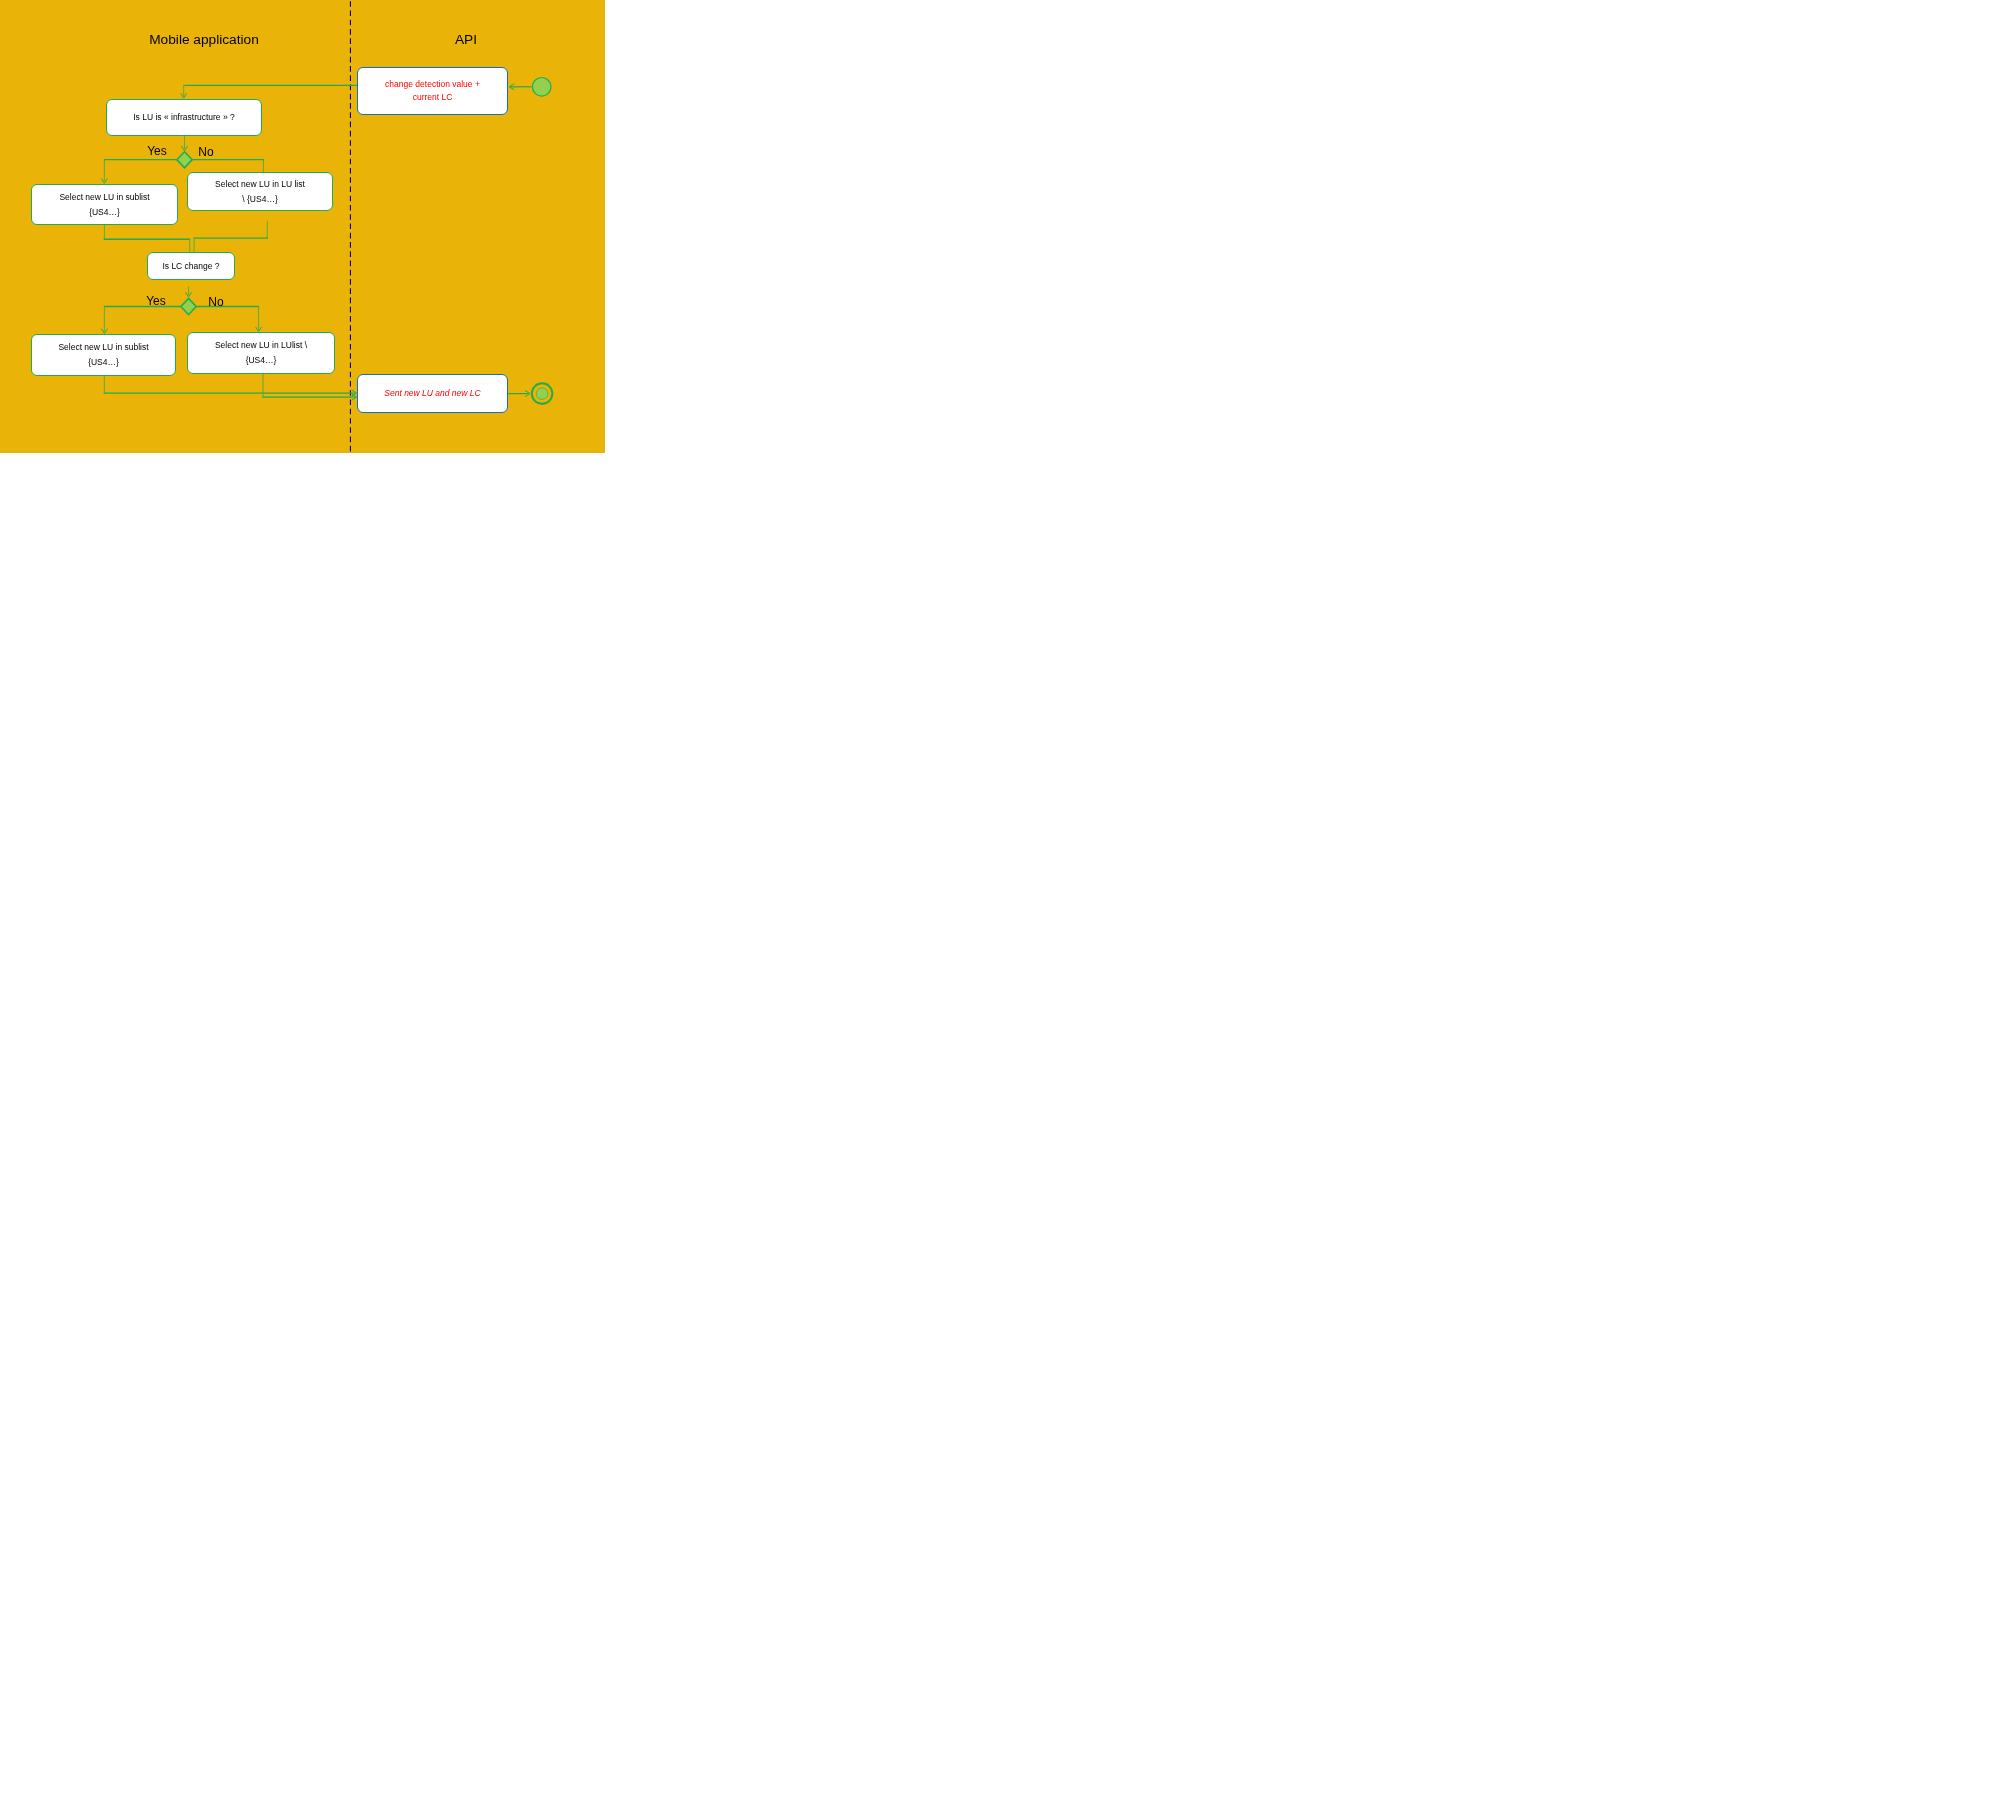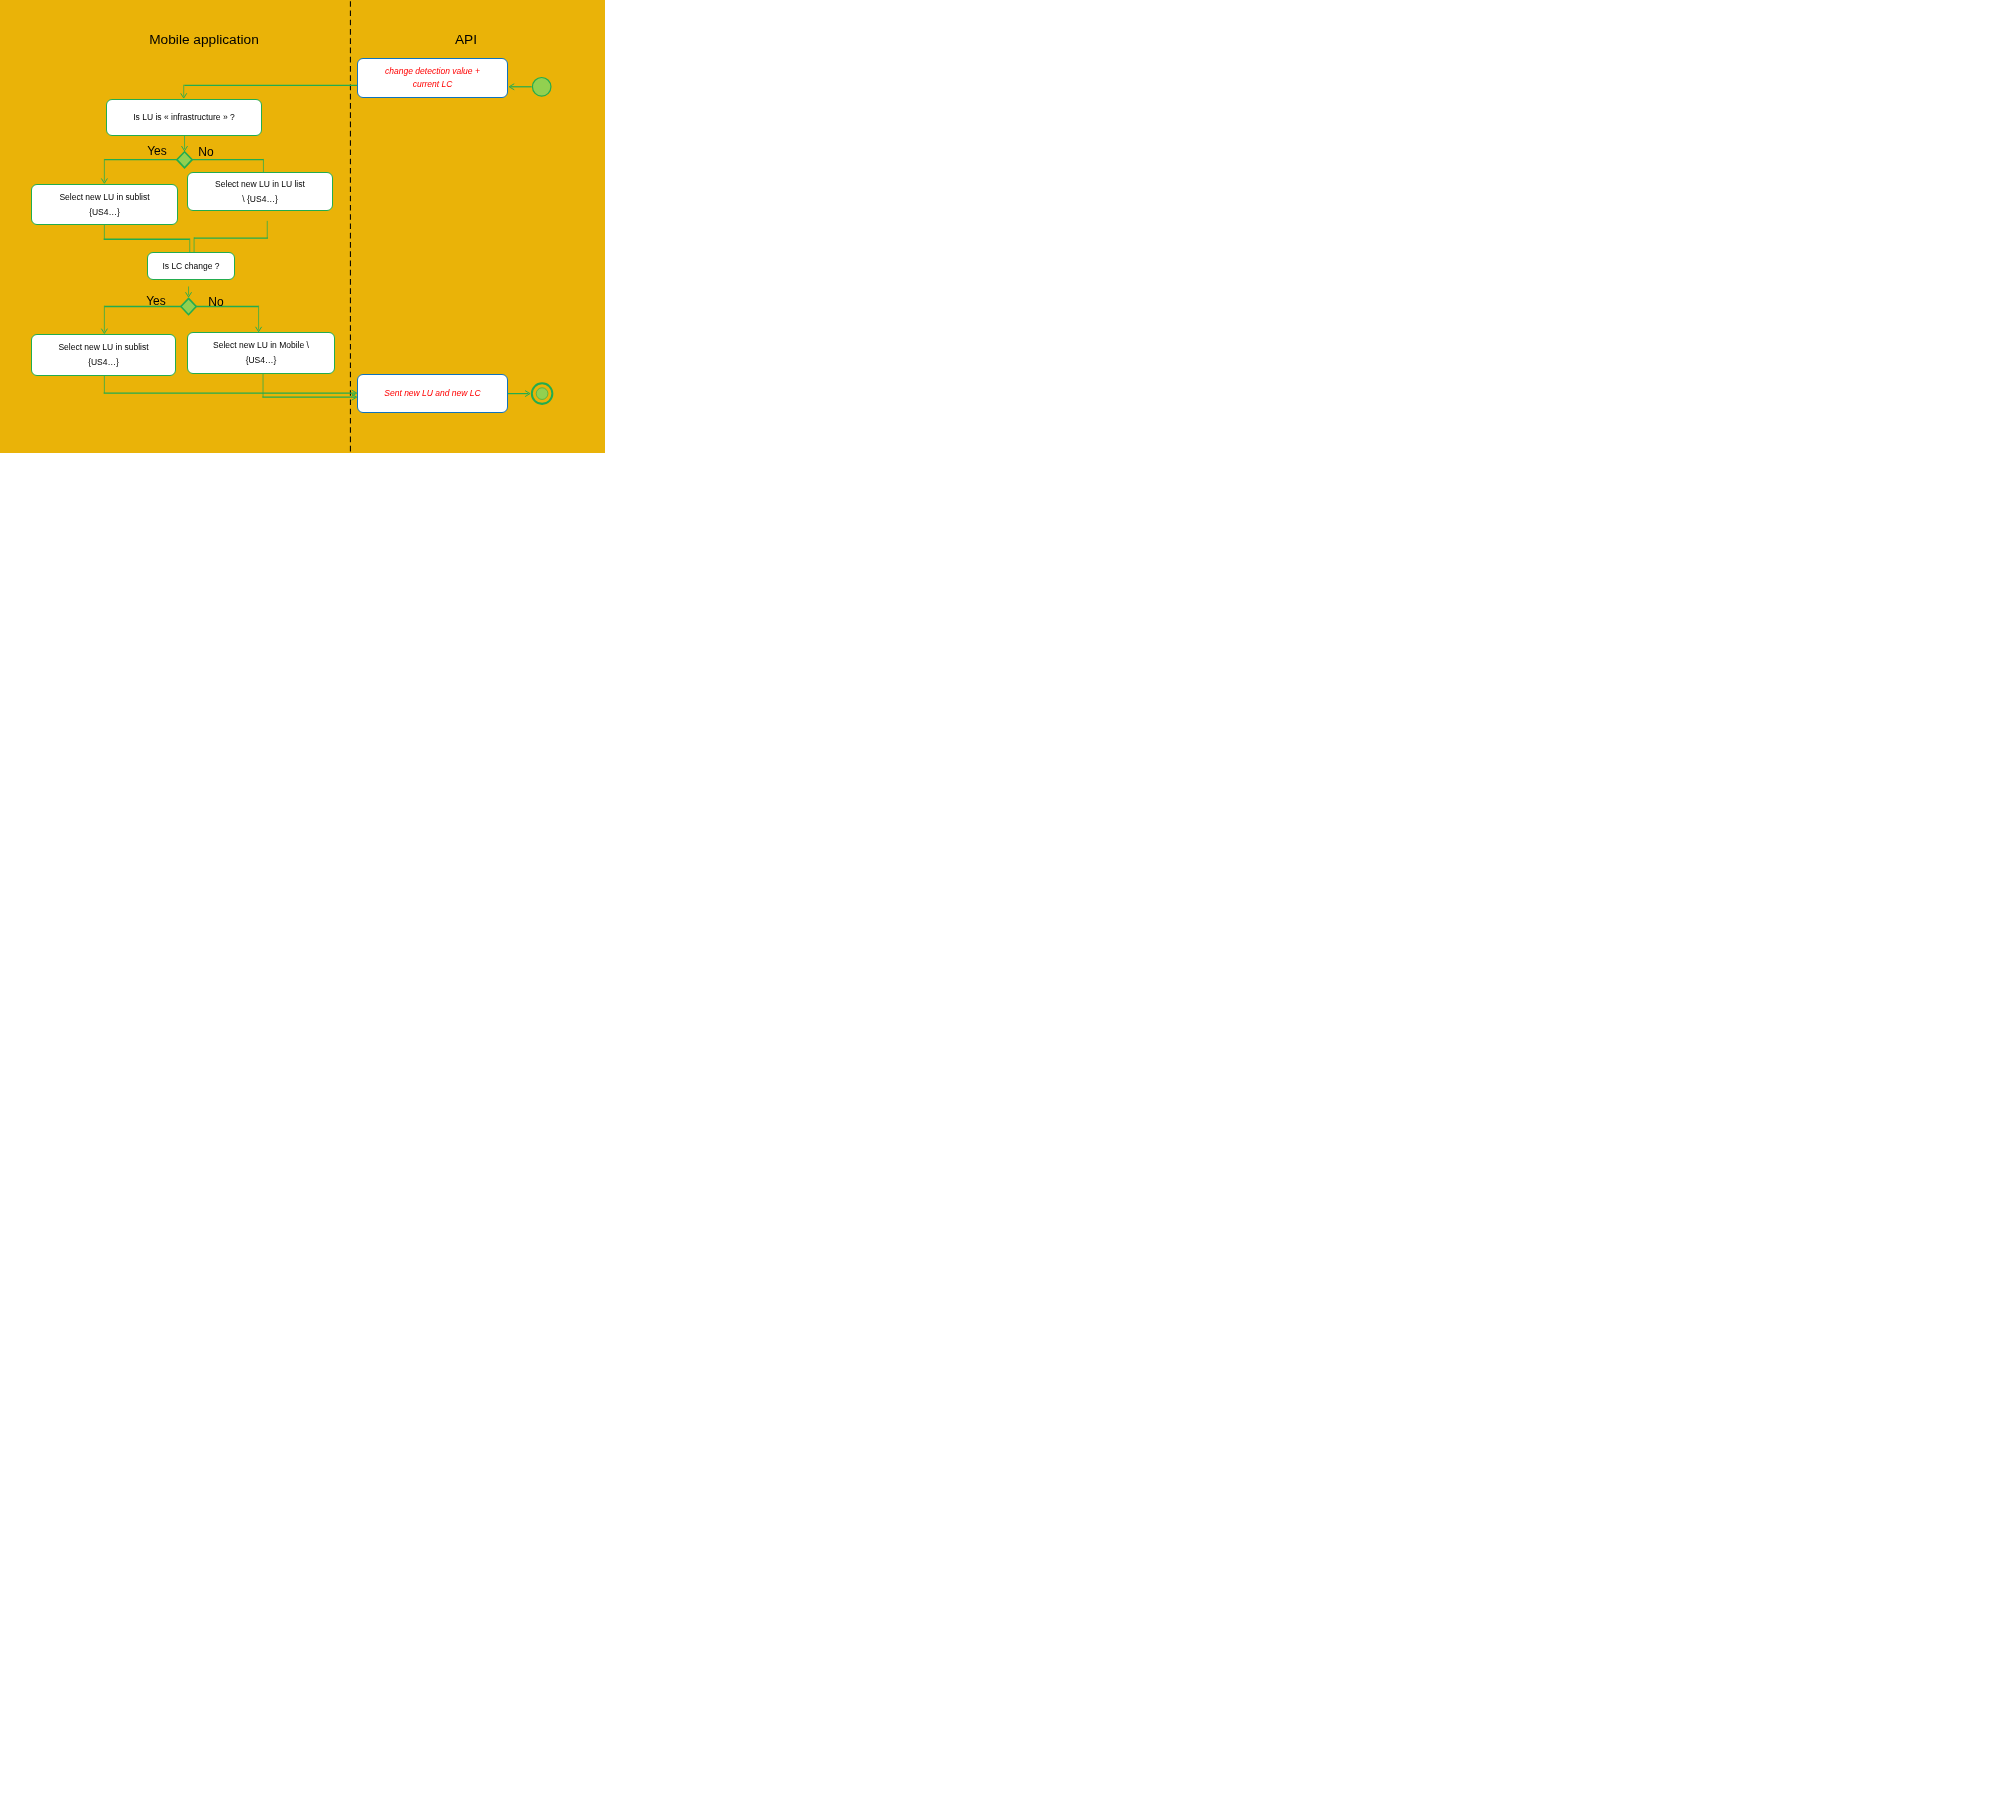--- a/index.html
+++ b/index.html
@@ -139,21 +139,21 @@
     </g>
     <g>
       <circle class="end-outer" cx="1345" cy="977.5" r="25.5"></circle>
       <circle class="end-inner" cx="1345" cy="977.5" r="14.5"></circle>
     </g>
   </svg>
 
   <div class="lane-title" style="left:204px;top:39px;">Mobile application</div>
   <div class="lane-title" style="left:466px;top:39px;">API</div>
 
-  <div class="node blue" style="left:357px;top:58px;width:151px;height:40px;font-style:italic;">
+  <div class="node blue" style="left:357px;top:67px;width:151px;height:48px;">
     <span>change detection value +</span>
     <span>current LC</span>
   </div>
 
   <div class="node" style="left:106px;top:99px;width:156px;height:37px;">
     <span>Is LU is « infrastructure » ?</span>
   </div>
 
   <div class="node" style="left:31px;top:184px;width:147px;height:41px;">
     <span>Select new LU in sublist</span>
@@ -168,21 +168,21 @@
   <div class="node" style="left:147px;top:252px;width:88px;height:28px;">
     <span>Is LC change ?</span>
   </div>
 
   <div class="node" style="left:31px;top:334px;width:145px;height:42px;">
     <span>Select new LU in sublist</span>
     <span>{US4…}</span>
   </div>
 
   <div class="node" style="left:187px;top:332px;width:148px;height:42px;">
-    <span>Select new LU in Mobile \</span>
+    <span>Select new LU in LUlist \</span>
     <span>{US4…}</span>
   </div>
 
   <div class="node blue" style="left:357px;top:374px;width:151px;height:39px;font-style:italic;">
     <span>Sent new LU and new LC</span>
   </div>
 
   <div class="branch-label" style="left:157px;top:151px;">Yes</div>
   <div class="branch-label" style="left:206px;top:152px;">No</div>
   <div class="branch-label" style="left:156px;top:301px;">Yes</div>

